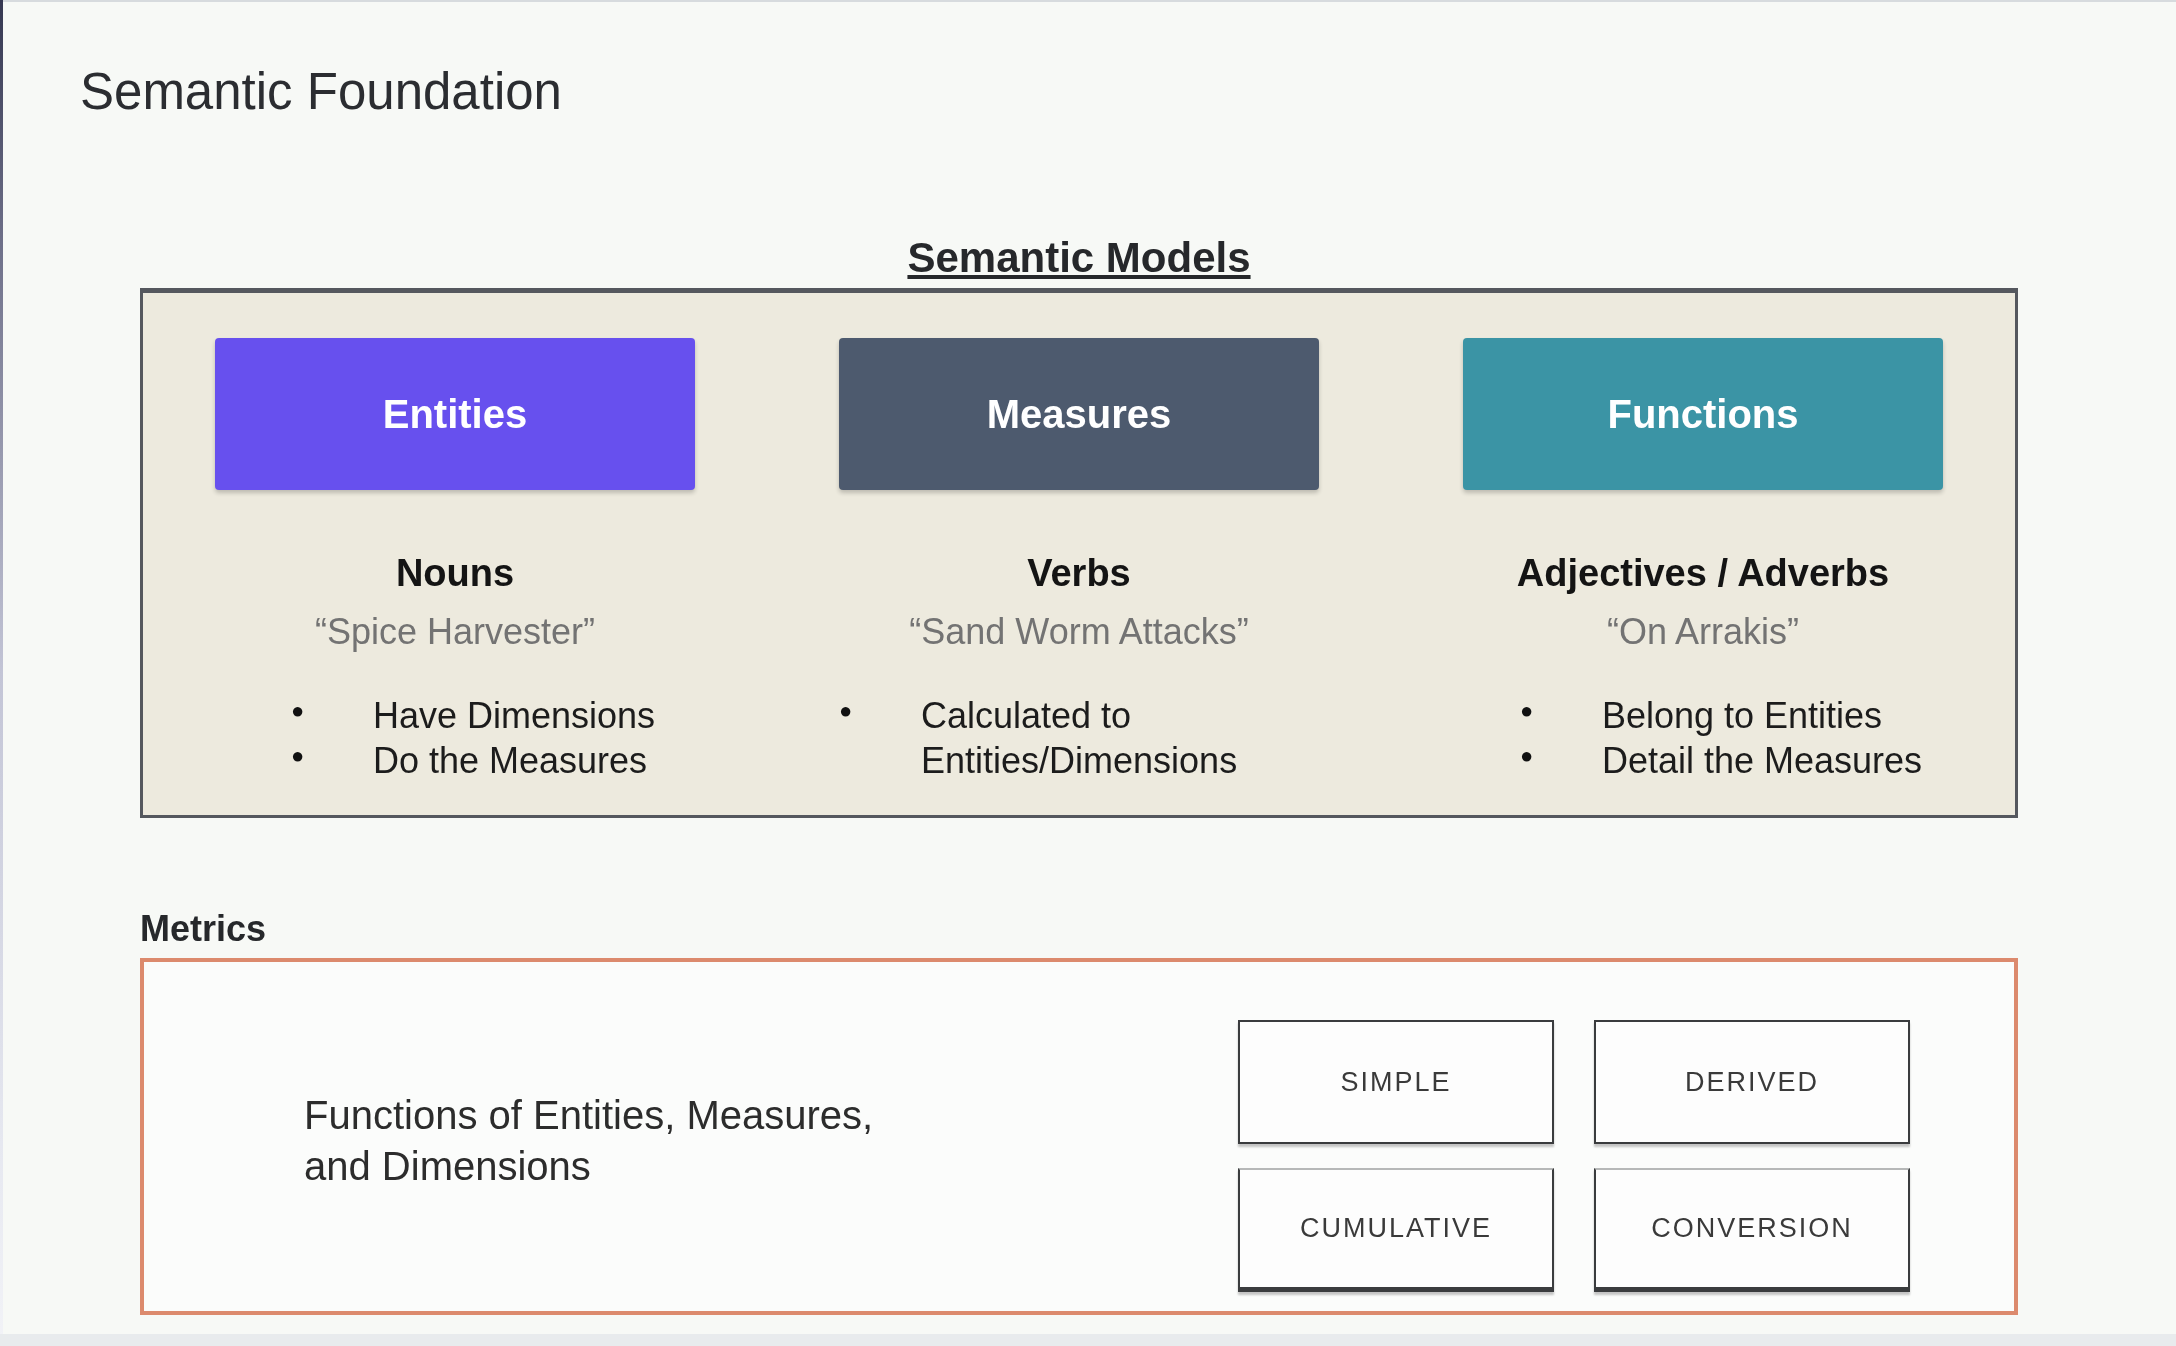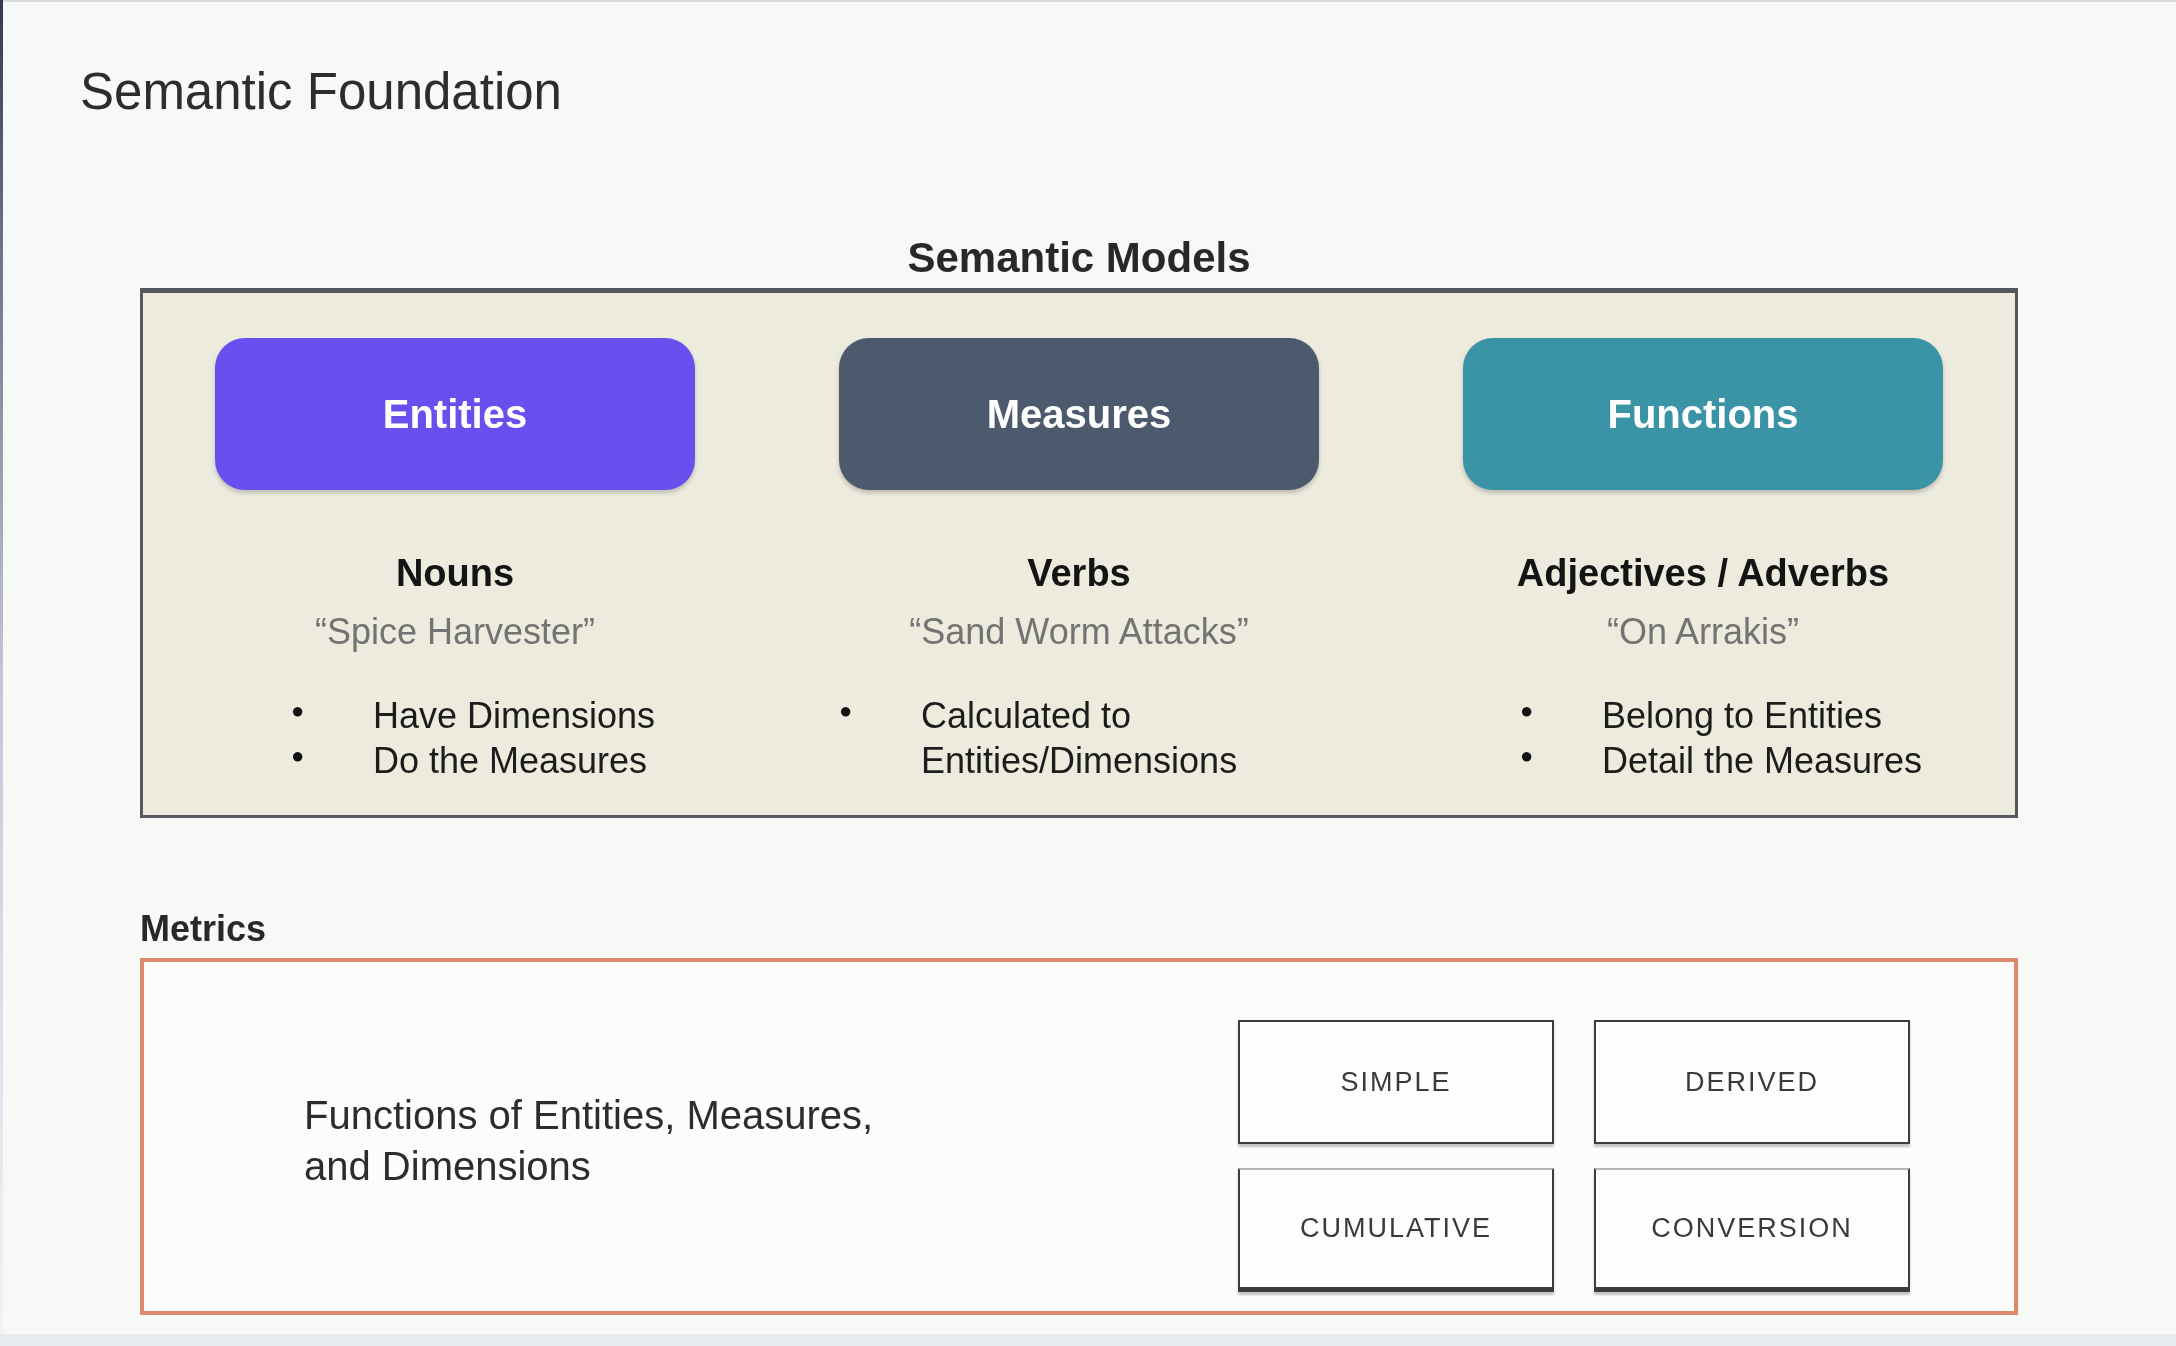--- a/index.html
+++ b/index.html
@@ -14,32 +14,32 @@
                  background:linear-gradient(#353851 0%, #6e7089 18%, #c3c5d6 50%, #e6e8f0 85%, #f2f3f7 100%); }
   .edge-bottom { position:absolute; left:0; right:0; bottom:0; height:12px; background:#e8ebed; }
 
   .title {
     position:absolute; left:80px; top:62px;
     font-size:51px; font-weight:normal; color:#2b2d31;
   }
 
   .sm-heading {
     position:absolute; left:140px; top:234px; width:1878px;
-    text-align:center; font-size:42px; font-weight:bold; color:#26282b;
+    text-align:center; font-size:42px; font-weight:bold; color:#26282b;text-decoration:underline;
   }
   .sm-panel {
     position:absolute; left:140px; top:288px; width:1878px; height:530px;
     box-sizing:border-box; background:#edeade;
     border:3px solid #55585e; border-top-width:5px;
     display:flex;
   }
   .col { flex:1 1 0; padding-top:45px; text-align:center; }
 
   .pill {
-    width:480px; height:152px; margin:0 auto; border-radius:30px;
+    width:480px; height:152px; margin:0 auto; border-radius:4px;
     display:flex; align-items:center; justify-content:center;
     color:#ffffff; font-size:40px; font-weight:bold;
     box-shadow:0 3px 4px rgba(0,0,0,0.20);
   }
   .role    { margin-top:62px; font-size:38px; font-weight:bold; color:#141414; }
   .example { margin-top:16px; font-size:36px; color:#737373; }
 
   .blist-wrap { margin-top:40px; text-align:center;padding-left:32px; }
   ul.blist { display:inline-block; text-align:left; list-style:none; margin:0; padding:0; max-width:520px; }
   ul.blist li { position:relative; padding-left:86px; font-size:36px; line-height:1.25; color:#1c1c1c; }

